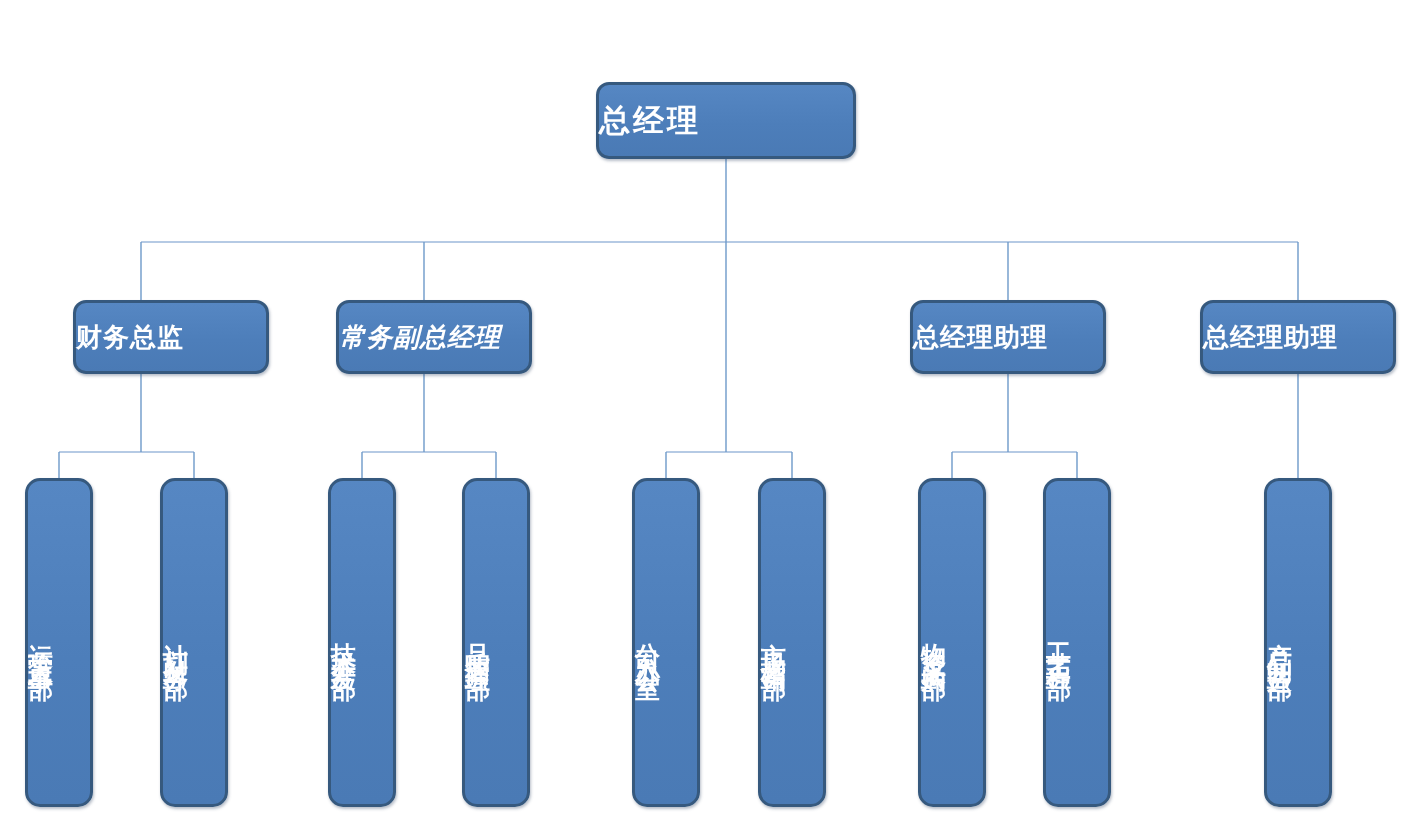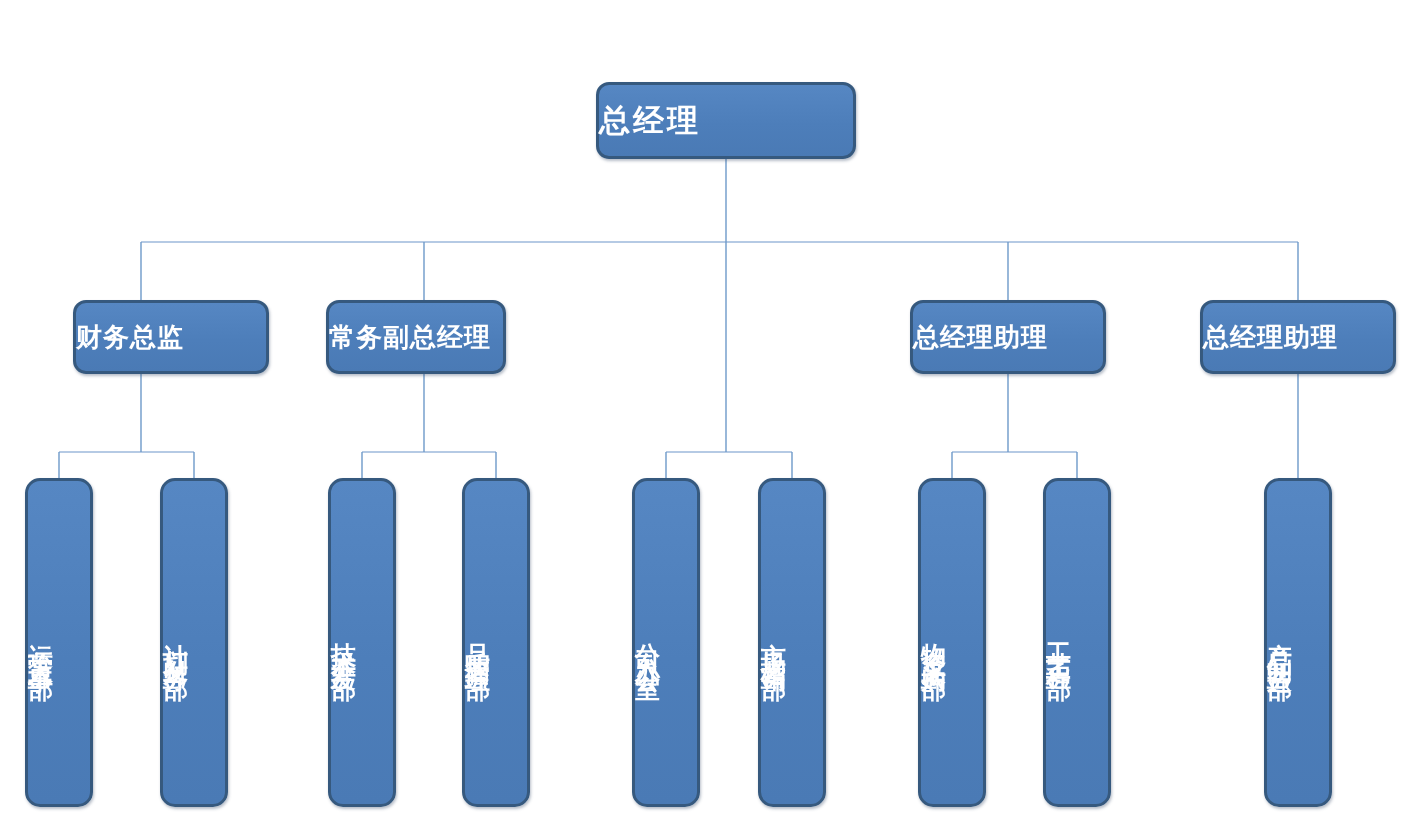--- a/index.html
+++ b/index.html
@@ -47,21 +47,21 @@
     writing-mode: vertical-rl;
     text-orientation: upright;
     font-size: 25px;
     line-height: 1;
     letter-spacing: 8px;
   }
 
   
   .n-root { left: 596px; top: 82px;  width: 260px; height: 77px; }
   .n-m1   { left: 43px;   top: 300px; width: 196px; height: 74px; margin-left: 30px; }
-  .n-m2   { left: 326px;  top: 300px; width: 180px; height: 74px; }
+  .n-m2   { left: 336px;  top: 300px; width: 196px; height: 74px; font-style: italic; }
   .n-m3   { left: 910px;  top: 300px; width: 196px; height: 74px; }
   .n-m4   { left: 1200px; top: 300px; width: 196px; height: 74px; }
   .n-d1   { left: 25px;   top: 478px; width: 68px;  height: 329px; }
   .n-d2   { left: 160px;  top: 478px; width: 68px;  height: 329px; }
   .n-d3   { left: 328px;  top: 478px; width: 68px;  height: 329px; }
   .n-d4   { left: 462px;  top: 478px; width: 68px;  height: 329px; }
   .n-d5   { left: 632px;  top: 478px; width: 68px;  height: 329px; }
   .n-d6   { left: 758px;  top: 478px; width: 68px;  height: 329px; }
   .n-d7   { left: 918px;  top: 478px; width: 68px;  height: 329px; }
   .n-d8   { left: 1043px; top: 478px; width: 68px;  height: 329px; }

